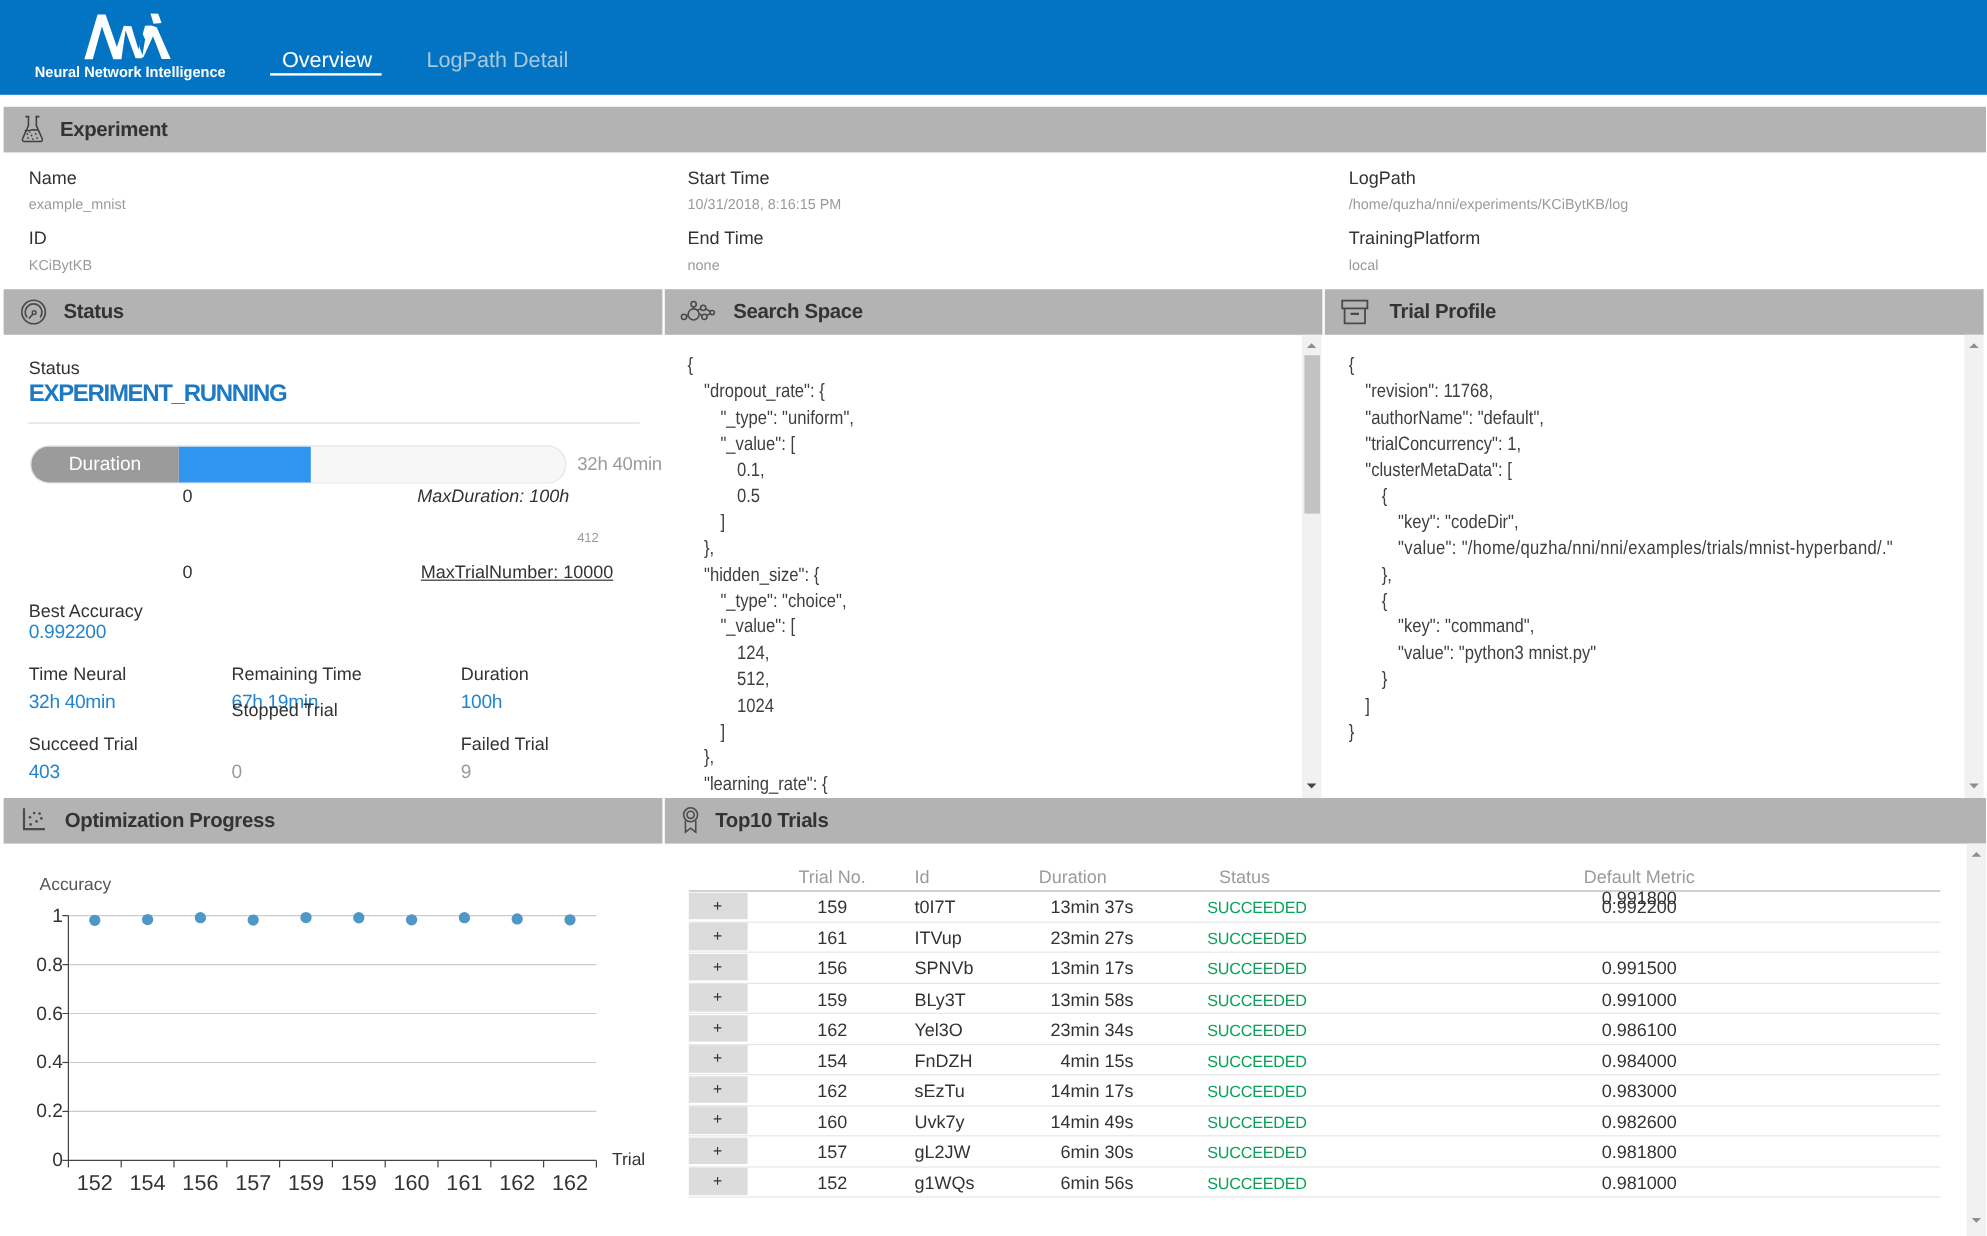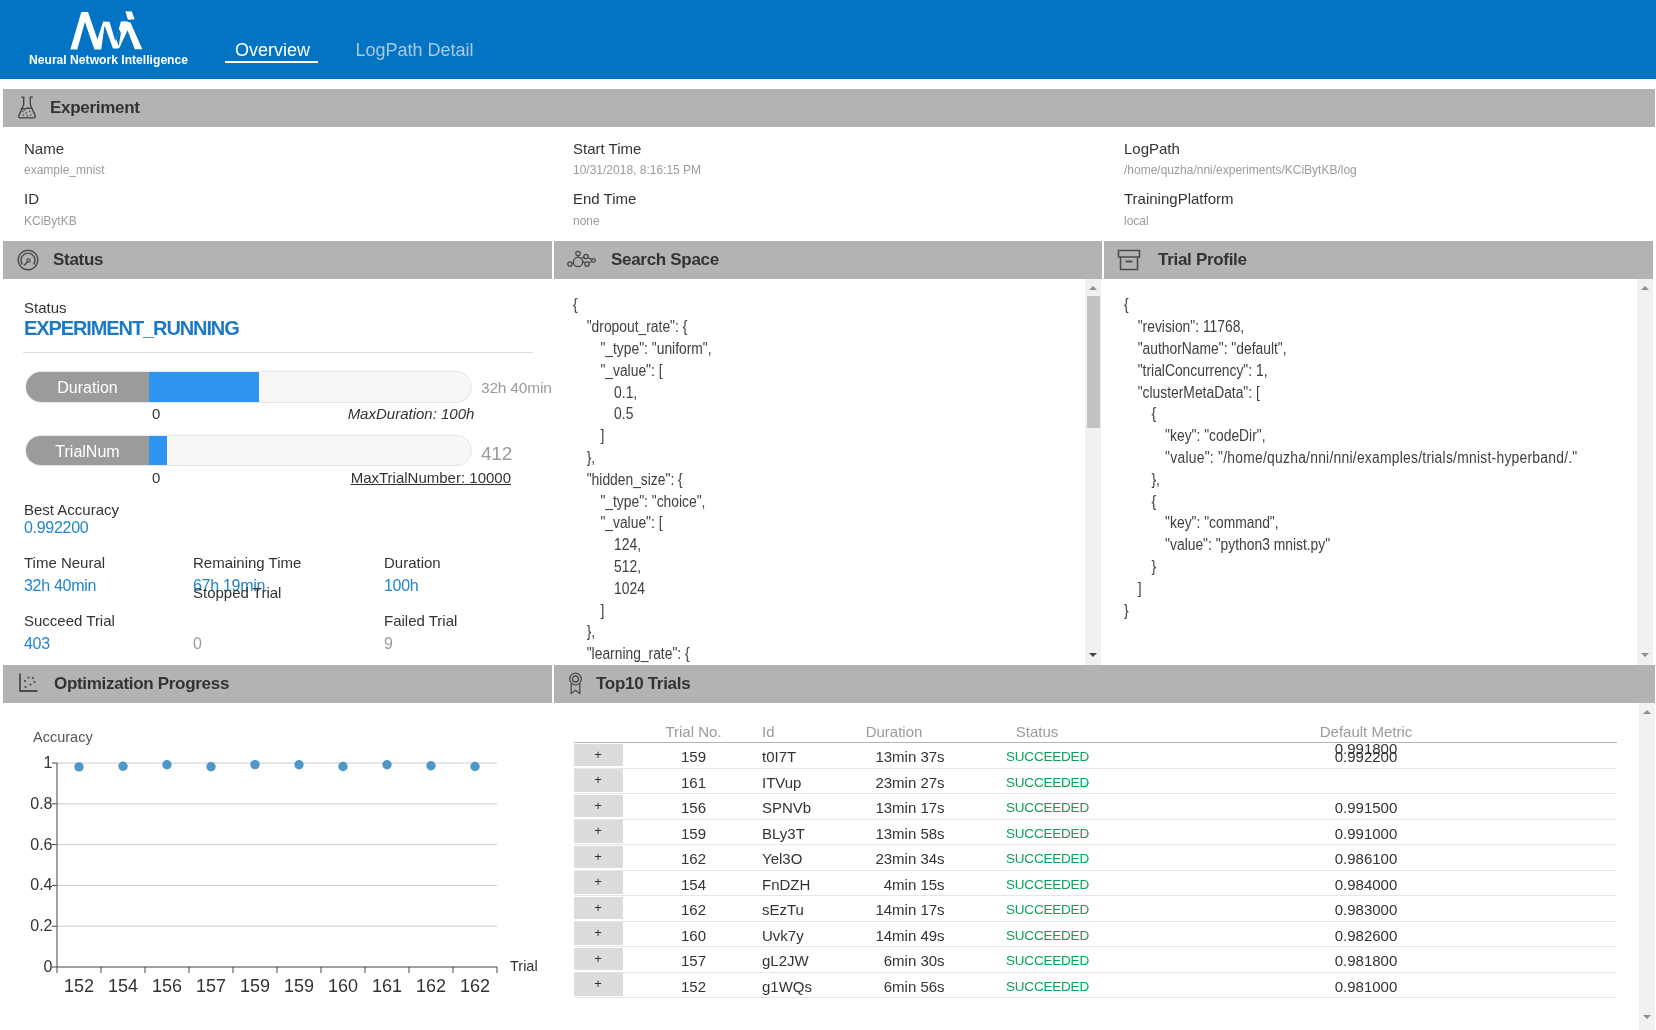--- a/index.html
+++ b/index.html
@@ -105,25 +105,21 @@
 <div class="abs" style="left:23px;top:352px;width:510px;height:1px;background:#ddd;"></div>
 
 <div class="abs" style="left:25px;top:371px;width:446.5px;height:31.5px;border-radius:16px;background:#f7f7f7;border:1px solid #e5e5e5;overflow:hidden;">
   <div class="abs" style="left:123px;top:0;width:109.5px;height:31.5px;background:#2e96f1;"></div>
   <div class="abs" style="left:0;top:0;width:123px;height:31.5px;background:#9b9b9b;color:#fff;font-size:16px;text-align:center;line-height:31.5px;">Duration</div>
 </div>
 <div class="abs" style="left:481px;top:379px;font-size:15.5px;letter-spacing:-0.2px;color:#9b9b9b;">32h 40min</div>
 <div class="lbl" style="left:152px;top:405px;">0</div>
 <div class="lbl" style="left:311px;top:405px;width:200px;text-align:center;font-style:italic;">MaxDuration: 100h</div>
 
-<div class="abs" style="left:25px;top:434.5px;width:446.5px;height:31.5px;border-radius:16px;background:#f7f7f7;border:1px solid #e5e5e5;overflow:hidden;">
-  <div class="abs" style="left:123px;top:0;width:18px;height:31.5px;background:#2e96f1;"></div>
-  <div class="abs" style="left:0;top:0;width:123px;height:31.5px;background:#9b9b9b;color:#fff;font-size:16px;text-align:center;line-height:31.5px;">TrialNum</div>
-</div>
-<div class="abs" style="left:481px;top:442.5px;font-size:19px;letter-spacing:-0.2px;color:#9b9b9b;">412</div>
+<div class="abs" style="left:481px;top:442.5px;font-size:11px;letter-spacing:-0.2px;color:#9b9b9b;">412</div>
 <div class="lbl" style="left:152px;top:469px;">0</div>
 <div class="lbl" style="left:311px;top:469px;width:200px;text-align:right;text-decoration:underline;">MaxTrialNumber: 10000</div>
 
 <div class="lbl" style="left:24px;top:501px;">Best Accuracy</div>
 <div class="bigblue" style="left:24px;top:519px;">0.992200</div>
 
 <div class="lbl" style="left:24px;top:554px;">Time Neural</div>
 <div class="lbl" style="left:193px;top:554px;">Remaining Time</div>
 <div class="lbl" style="left:384px;top:554px;">Duration</div>
 <div class="bigblue" style="left:24px;top:577px;">32h 40min</div>

